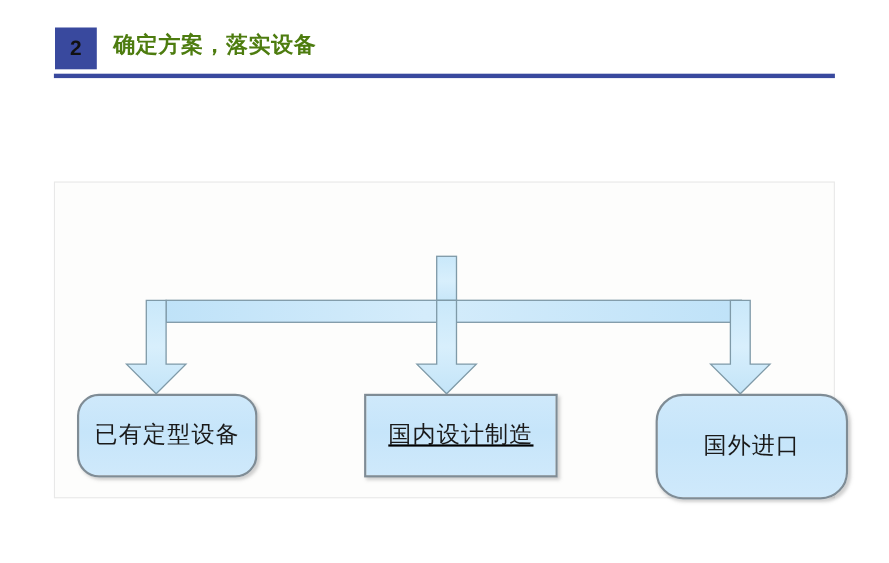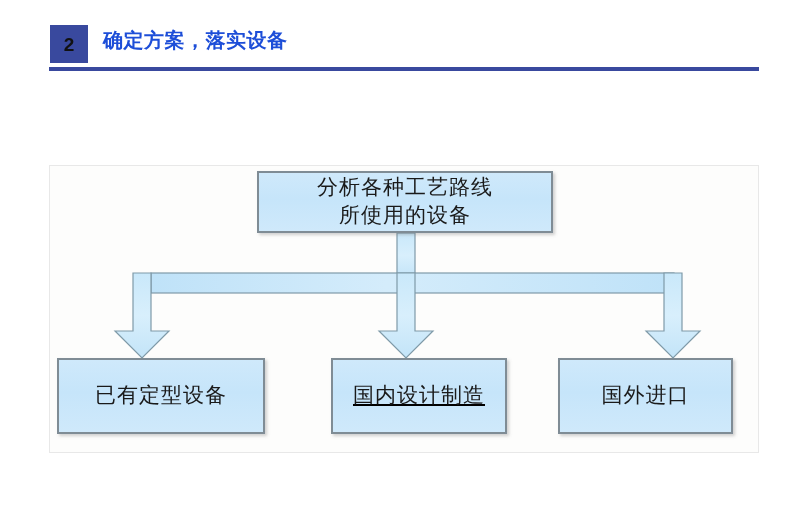--- a/index.html
+++ b/index.html
@@ -40,21 +40,21 @@
     font-weight: bold;
     font-family: "Liberation Sans", sans-serif;
     line-height: 1;
   }
   #page-title {
     position: absolute;
     left: 103px;
     top: 27px;
     font-size: 20px;
     font-weight: bold;
-    color: #1d4ed8;
+    color: #4d7c0f;
     letter-spacing: 0.5px;
     font-family: "Liberation Sans", sans-serif;
     white-space: nowrap;
   }
   #header-rule {
     position: absolute;
     left: 49px;
     top: 67px;
     width: 710px;
     height: 4px;
@@ -95,23 +95,23 @@
 
   
   #node-root {
     left: 207px;   
     top: 5px;      
     width: 296px;
     height: 62px;
   }
 
   
-  #node-leaf-0 { left: 7px;  top: 192px; width: 208px; height: 76px; }
+  #node-leaf-0 { left: 20px;  top: 192px; width: 164px; height: 76px; border-radius: 20px; }
   #node-leaf-1 { left: 281px; top: 192px; width: 176px; height: 76px; text-decoration: underline; }
-  #node-leaf-2 { left: 508px; top: 192px; width: 175px; height: 76px; }
+  #node-leaf-2 { left: 546px; top: 192px; width: 175px; height: 96px; border-radius: 25px; }
 
   
   #connector-layer {
     position: absolute;
     left: 0;
     top: 0;
     width: 710px;
     height: 288px;
     pointer-events: none;
   }
@@ -147,24 +147,20 @@
 
     <rect x="101" y="107" width="523" height="20" fill="url(#arrGrad)" stroke="#7f9aa8" stroke-width="1.2"></rect>
 
     <path d="M 83 107 L 101 107 L 101 165 L 119 165 L 92 192 L 65 165 L 83 165 Z" fill="url(#arrGradV)" stroke="#7f9aa8" stroke-width="1.2" stroke-linejoin="miter"></path>
 
     <path d="M 347 107 L 365 107 L 365 165 L 383 165 L 356 192 L 329 165 L 347 165 Z" fill="url(#arrGradV)" stroke="#7f9aa8" stroke-width="1.2" stroke-linejoin="miter"></path>
 
     <path d="M 614 107 L 632 107 L 632 165 L 650 165 L 623 192 L 596 165 L 614 165 Z" fill="url(#arrGradV)" stroke="#7f9aa8" stroke-width="1.2" stroke-linejoin="miter"></path>
   </svg>
 
-  <div class="node-box" id="node-root">
-    <span class="node-label">分析各种工艺路线
-所使用的设备</span>
-  </div>
 
   <div class="node-box" id="node-leaf-0">
     <span class="node-label">已有定型设备</span>
   </div>
 
   <div class="node-box" id="node-leaf-1">
     <span class="node-label">国内设计制造</span>
   </div>
 
   <div class="node-box" id="node-leaf-2">

